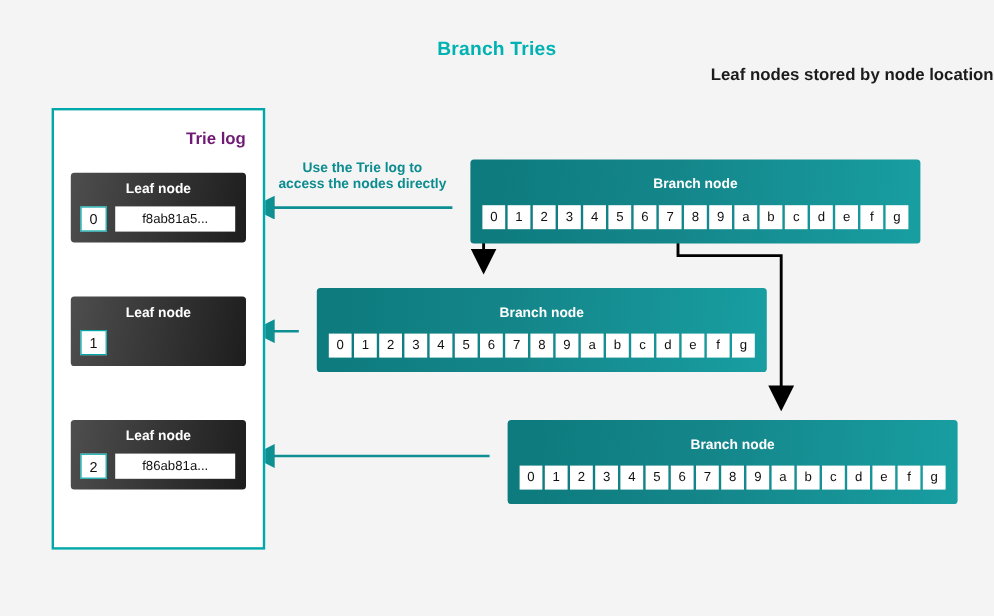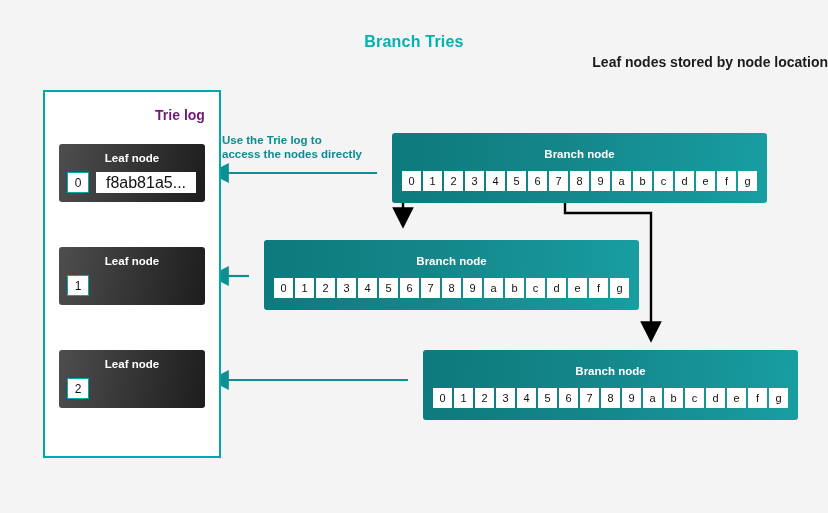--- a/index.html
+++ b/index.html
@@ -96,21 +96,21 @@
     justify-content: center;
     font-size: 12px;
     color: #111;
   }
   .leaf-hash {
     width: 100px; height: 21px;
     background: #ffffff;
     display: flex;
     align-items: center;
     justify-content: center;
-    font-size: 16px;
+    font-size: 11px;
     color: #111;
   }
 
   
   .branch {
     position: absolute;
     height: 70px;
     background: linear-gradient(95deg, #0d7a7d 0%, #14868a 45%, #189ea1 100%);
     border-radius: 3px;
     margin-left: 15px;
@@ -144,21 +144,21 @@
     justify-content: center;
     font-size: 11px;
     color: #111;
   }
 
   
   .annotation {
     position: absolute;
     left: 222px; top: 133px;
     width: 160px;
-    text-align: left;
+    text-align: center;
     font-size: 11.5px;
     font-weight: bold;
     line-height: 14px;
     color: #0c8c8f;
   }
 
   
   #connectors {
     position: absolute;
     left: 0; top: 0;
@@ -215,20 +215,21 @@
     <div class="leaf-title">Leaf node</div>
     <div class="leaf-row">
       <div class="leaf-index">1</div>
     </div>
   </div>
 
   <div class="leaf leaf-3">
     <div class="leaf-title">Leaf node</div>
     <div class="leaf-row">
       <div class="leaf-index">2</div>
+      <div class="leaf-hash">f86ab81a...</div>
     </div>
   </div>
 
   <div class="branch branch-1">
     <div class="branch-title">Branch node</div>
     <div class="branch-cells">
         <div class="cell">0</div>
         <div class="cell">1</div>
         <div class="cell">2</div>
         <div class="cell">3</div>

